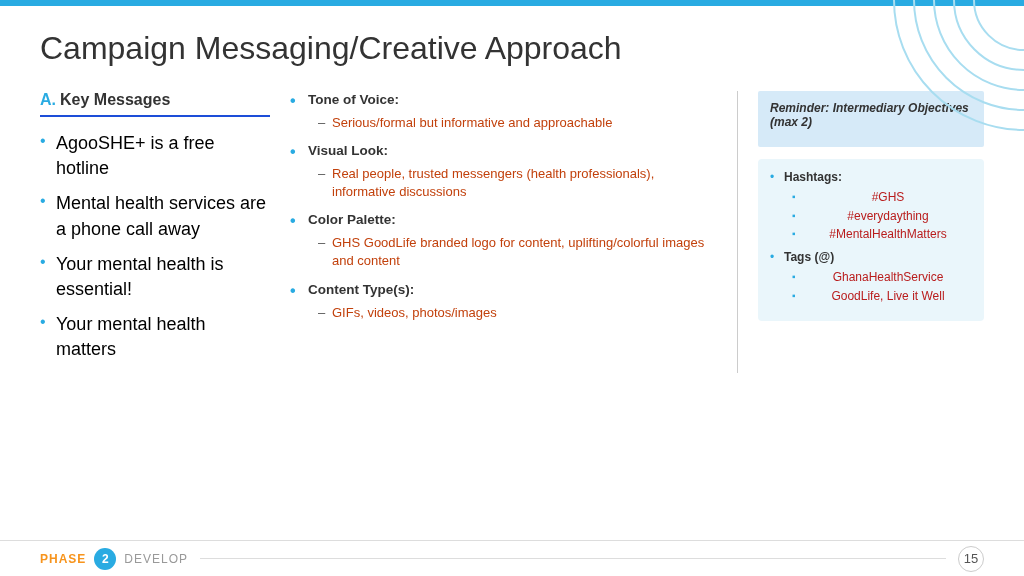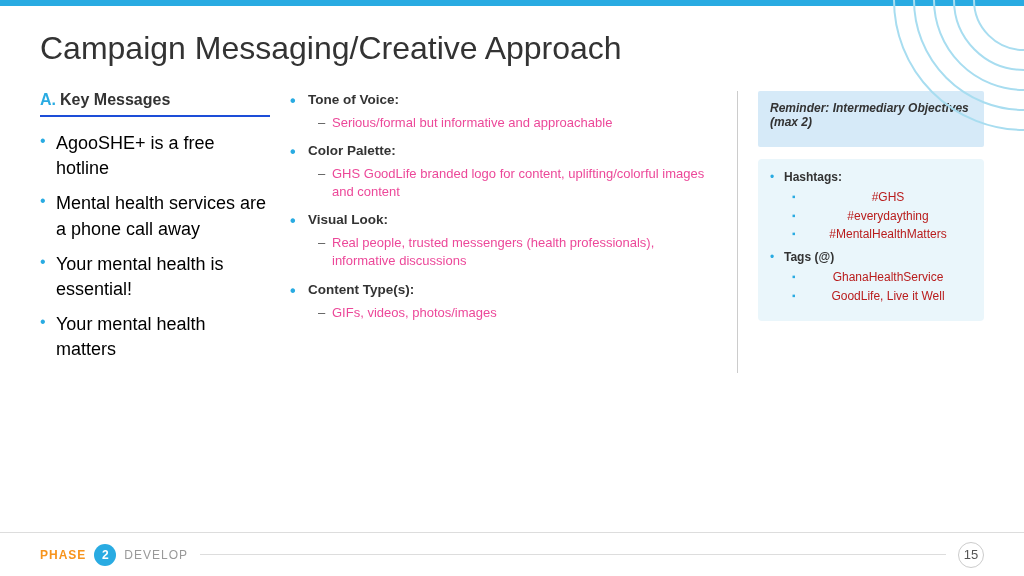--- a/index.html
+++ b/index.html
@@ -142,21 +142,21 @@
       list-style: none;
       padding-left: 10px;
       margin-top: 4px;
     }
 
     .col-b > ul > li > ul > li {
       position: relative;
       padding-left: 14px;
       font-size: 13px;
       margin-bottom: 4px;
-      color: #ec4899;
+      color: #c2410c;
       line-height: 1.4;
     }
 
     .col-b > ul > li > ul > li::before {
       content: '–';
       position: absolute;
       left: 0;
       color: #555;
     }
 
@@ -246,21 +246,21 @@
       font-size: 10px;
       top: 1px;
     }
 
     
     .bottom-bar {
       position: absolute;
       bottom: 0;
       left: 0;
       right: 0;
-      height: 44px;
+      height: 36px;
       display: flex;
       align-items: center;
       padding: 0 40px;
       border-top: 1px solid #ddd;
     }
 
     .phase-label {
       font-size: 12px;
       font-weight: 700;
       color: #f7941d;
@@ -341,29 +341,29 @@
 
     <div class="col-b">
       <ul>
         <li>
           <span class="bullet-label">Tone of Voice:</span>
           <ul>
             <li>Serious/formal but informative and approachable</li>
           </ul>
         </li>
         <li>
+          <span class="bullet-label">Visual Look:</span>
+          <ul>
+            <li>Real people, trusted messengers (health professionals), informative discussions</li>
+          </ul>
+        </li>
+        <li>
           <span class="bullet-label">Color Palette:</span>
           <ul>
             <li>GHS GoodLife branded logo for content, uplifting/colorful images and content</li>
-          </ul>
-        </li>
-        <li>
-          <span class="bullet-label">Visual Look:</span>
-          <ul>
-            <li>Real people, trusted messengers (health professionals), informative discussions</li>
           </ul>
         </li>
         <li>
           <span class="bullet-label">Content Type(s):</span>
           <ul>
             <li>GIFs, videos, photos/images</li>
           </ul>
         </li>
       </ul>
     </div>

